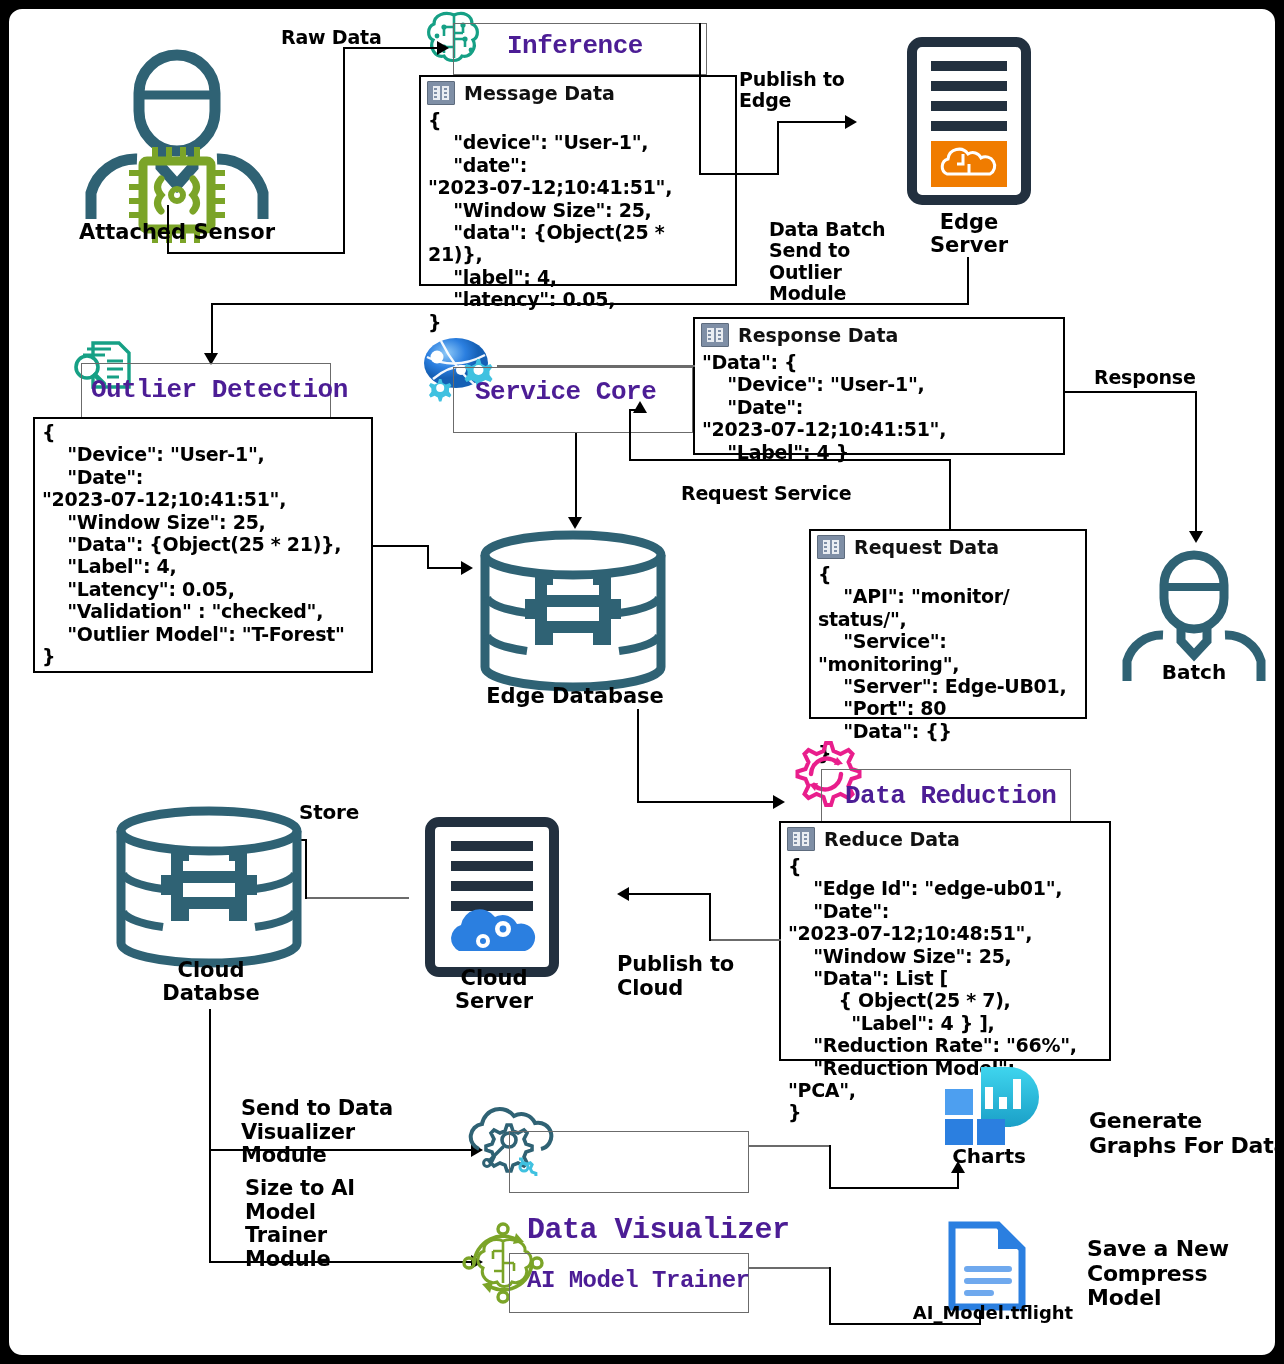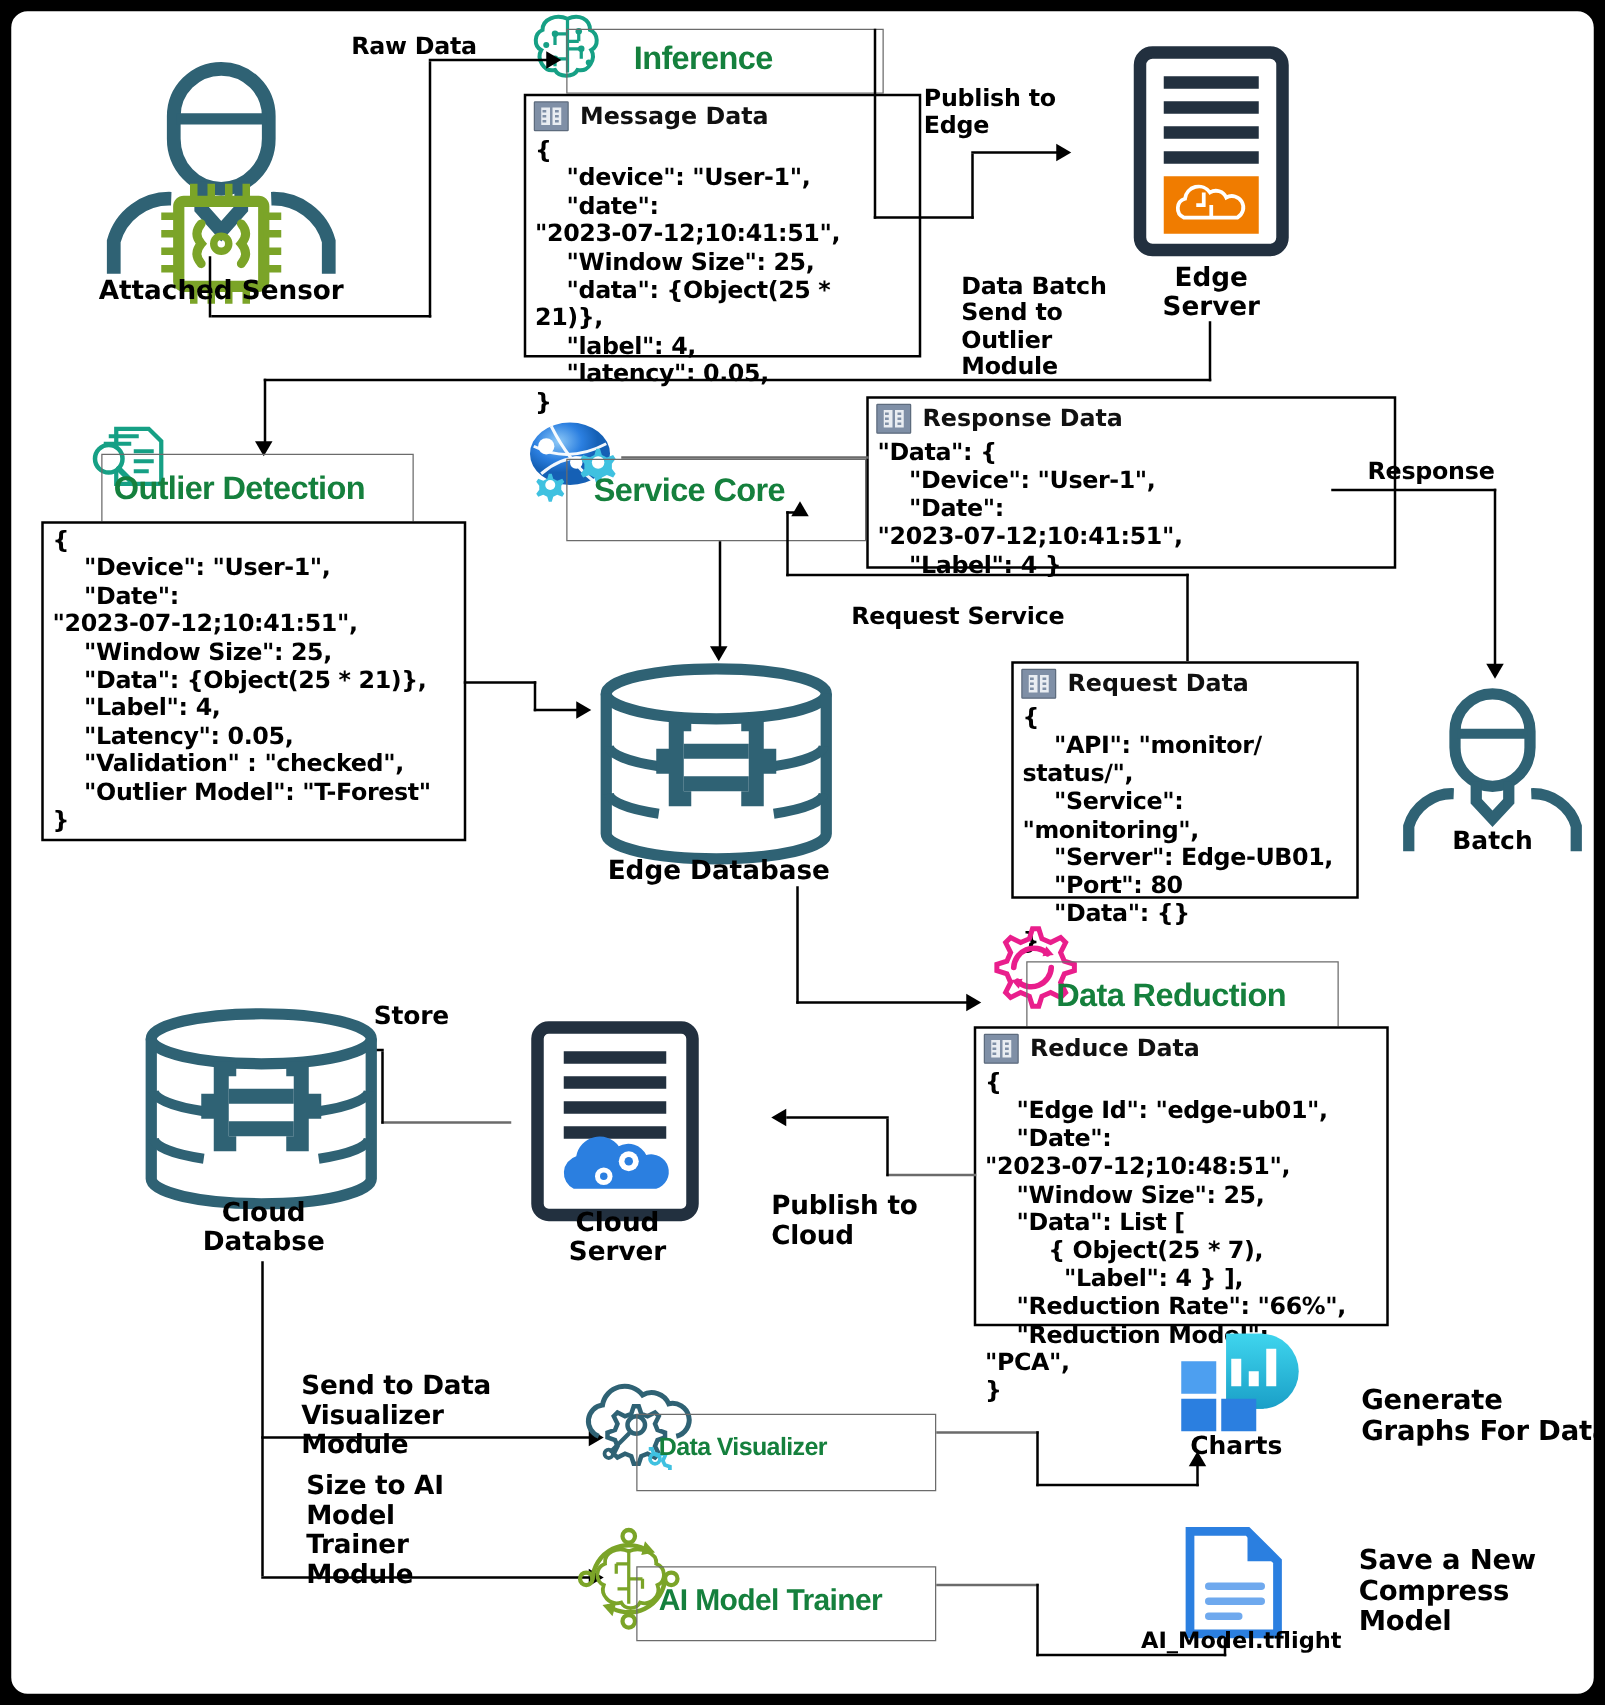--- a/index.html
+++ b/index.html
@@ -14,22 +14,22 @@
   }
   .abs{position:absolute;}
   
   .lbl{
     font-family:"DejaVu Sans", sans-serif;
     font-weight:bold;color:#000;
     line-height:1.12;letter-spacing:-0.2px;
     white-space:pre-line;
   }
   .node-title{
-    font-family:Liberation Sans, sans-serif;
-    font-weight:bold;color:#15803d;
+    font-family:Liberation Mono, monospace;
+    font-weight:bold;color:#4c1d95;
     font-size:26px;letter-spacing:-0.5px;white-space:nowrap;
   }
   .cap{
     font-family:"DejaVu Sans", sans-serif;
     font-weight:bold;color:#000;text-align:center;
     line-height:1.1;white-space:pre-line;
   }
   
   .note{
     background:#fff;border:2.5px solid #000;box-sizing:border-box;
@@ -237,21 +237,21 @@
         <path d="M56 24 l3 0 l1.5 5 l4 2 l5 -2 l2 3 l-3 4 l0 4 l3 4 l-2 3 l-5 -2 l-4 2 l-1.5 5 l-3 0 l-1.5 -5 l-4 -2 l-5 2 l-2 -3 l3 -4 l0 -4 l-3 -4 l2 -3 l5 2 l4 -2 z"></path>
         <circle cx="57.5" cy="35" r="5" fill="#fff"></circle>
         <path d="M18 44 l2.4 0 l1.2 4 l3.2 1.6 l4 -1.6 l1.6 2.4 l-2.4 3.2 l0 3.2 l2.4 3.2 l-1.6 2.4 l-4 -1.6 l-3.2 1.6 l-1.2 4 l-2.4 0 l-1.2 -4 l-3.2 -1.6 l-4 1.6 l-1.6 -2.4 l2.4 -3.2 l0 -3.2 l-2.4 -3.2 l1.6 -2.4 l4 1.6 l3.2 -1.6 z"></path>
         <circle cx="19.2" cy="53" r="4" fill="#fff"></circle>
       </g>
     </svg>
   </div>
   <div class="abs thinbox" style="left:444px;top:358px;width:240px;height:66px;"></div>
   <div class="abs node-title" style="left:466px;top:368px;">Service Core</div>
 
-  <div class="abs note" style="left:684px;top:308px;width:424px;height:138px;">
+  <div class="abs note" style="left:684px;top:308px;width:372px;height:138px;">
     <div class="note-head">
       <span class="note-ico"></span>
       <span class="note-title">Response Data</span>
     </div>
     <div class="note-body">"Data": {
     "Device": "User-1",
     "Date":
 "2023-07-12;10:41:51",
     "Label": 4 }</div>
   </div>
@@ -435,21 +435,21 @@
       <circle cx="48" cy="37" r="7" fill="none" stroke="#2f6274" stroke-width="3.6"></circle>
       <path d="M42 44 l-14 14" stroke="#2f6274" stroke-width="3.4" fill="none" stroke-linecap="round"></path>
       <circle cx="26" cy="60" r="3.4" fill="none" stroke="#2f6274" stroke-width="3"></circle>
       <g fill="none" stroke="#3fc1e0" stroke-width="3">
         <path d="M58 56 l2.6 0 l1.3 4 l3.4 1.6 l4 -1.8 l1.8 1.8 l-1.8 4 l1.6 3.4 l4 1.3 l0 2.6"></path>
       </g>
       <circle cx="63" cy="64" r="4" fill="none" stroke="#3fc1e0" stroke-width="3"></circle>
     </svg>
   </div>
   <div class="abs thinbox" style="left:500px;top:1122px;width:240px;height:62px;"></div>
-  <div class="abs node-title" style="left:518px;top:1138px;font-size:20px;">Data Visualizer</div>
+  <div class="abs node-title" style="left:518px;top:1204px;font-size:30px;">Data Visualizer</div>
 
   <div class="abs ln lnh lng" style="left:740px;top:1136px;width:82px;height:2px;"></div>
   <div class="abs ln lnv" style="left:820px;top:1136px;height:44px;"></div>
   <div class="abs ln lnh" style="left:820px;top:1178px;width:130px;"></div>
   <div class="abs ln lnv" style="left:948px;top:1160px;height:20px;"></div>
   <div class="abs arw arw-u" style="left:942px;top:1152px;"></div>
 
   <div class="abs" style="left:920px;top:1056px;width:122px;height:82px;">
     <svg width="122" height="82" viewBox="0 0 122 82">
       <defs>

